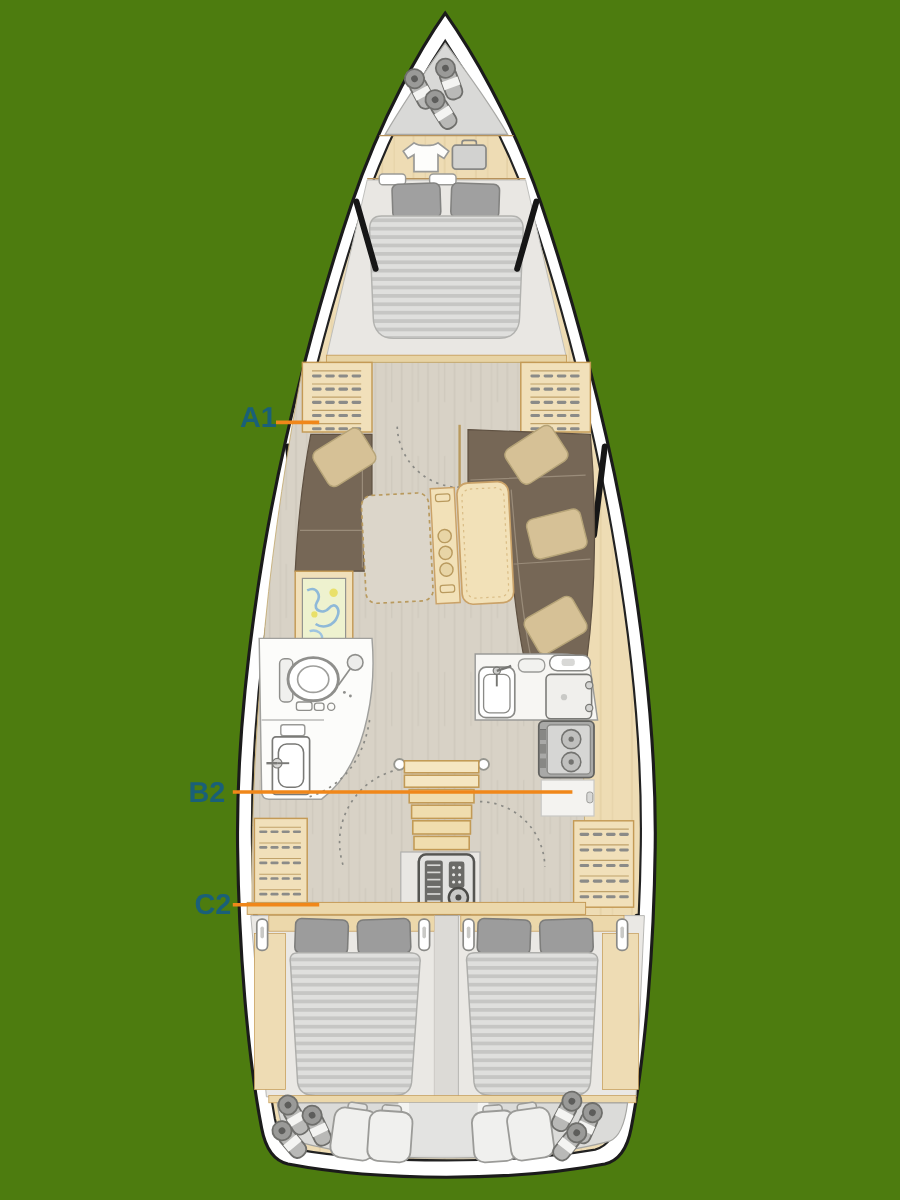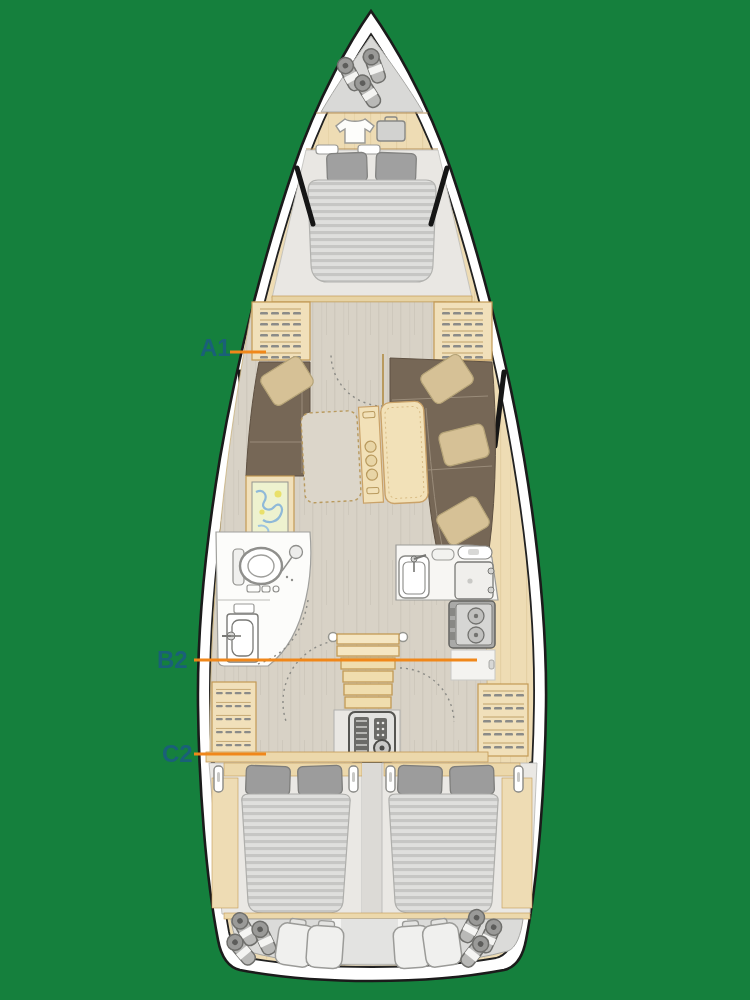--- a/index.html
+++ b/index.html
@@ -1,16 +1,16 @@
 <!DOCTYPE html>
 <html><head>
 <meta charset="utf-8">
 <style>
   html,body{margin:0;padding:0;background:#ffffff;}
-  .canvas{position:relative;width:750px;height:1000px;background:#15803d;overflow:hidden;
+  .canvas{position:relative;width:750px;height:1000px;background:#4d7c0f;overflow:hidden;
           font-family:"Liberation Sans", sans-serif;}
   svg{display:block;}
   text.plan-label{font-family:"Liberation Sans", sans-serif;font-size:24px;font-weight:bold;}
 </style>
 </head>
 <body>
 
 <div class="canvas">
 <svg width="750" height="1000" viewBox="0 0 750 1000">
   <defs>

